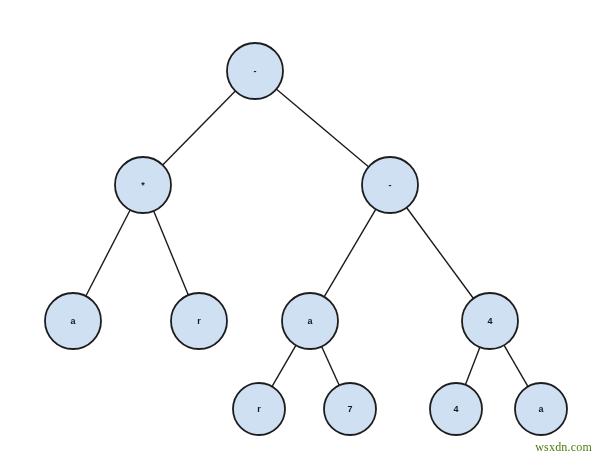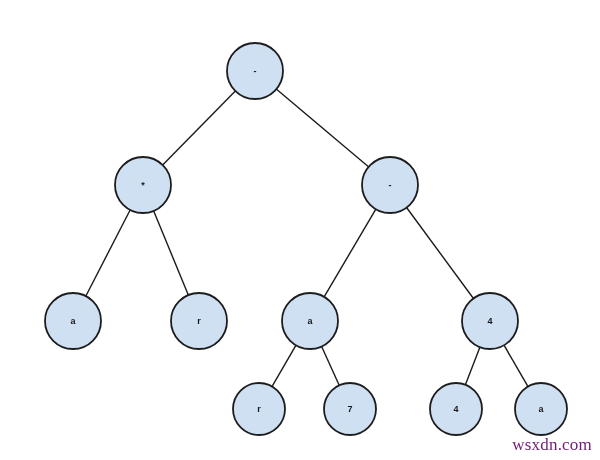--- a/index.html
+++ b/index.html
@@ -44,22 +44,22 @@
     text-anchor: middle;
     dominant-baseline: central;
     font-weight: 700;
     user-select: none;
   }
   .watermark {
     position: absolute;
     right: 8px;
     bottom: 5px;
     font-family: "Liberation Serif", serif;
-    font-size: 17px;
-    color: #701a75;
+    font-size: 12px;
+    color: #4d7c0f;
     letter-spacing: 0.2px;
     user-select: none;
   }
 </style>
 </head>
 <body>
 
 <div id="canvas-wrap">
 
   <svg id="tree-svg" viewBox="0 0 600 460">

